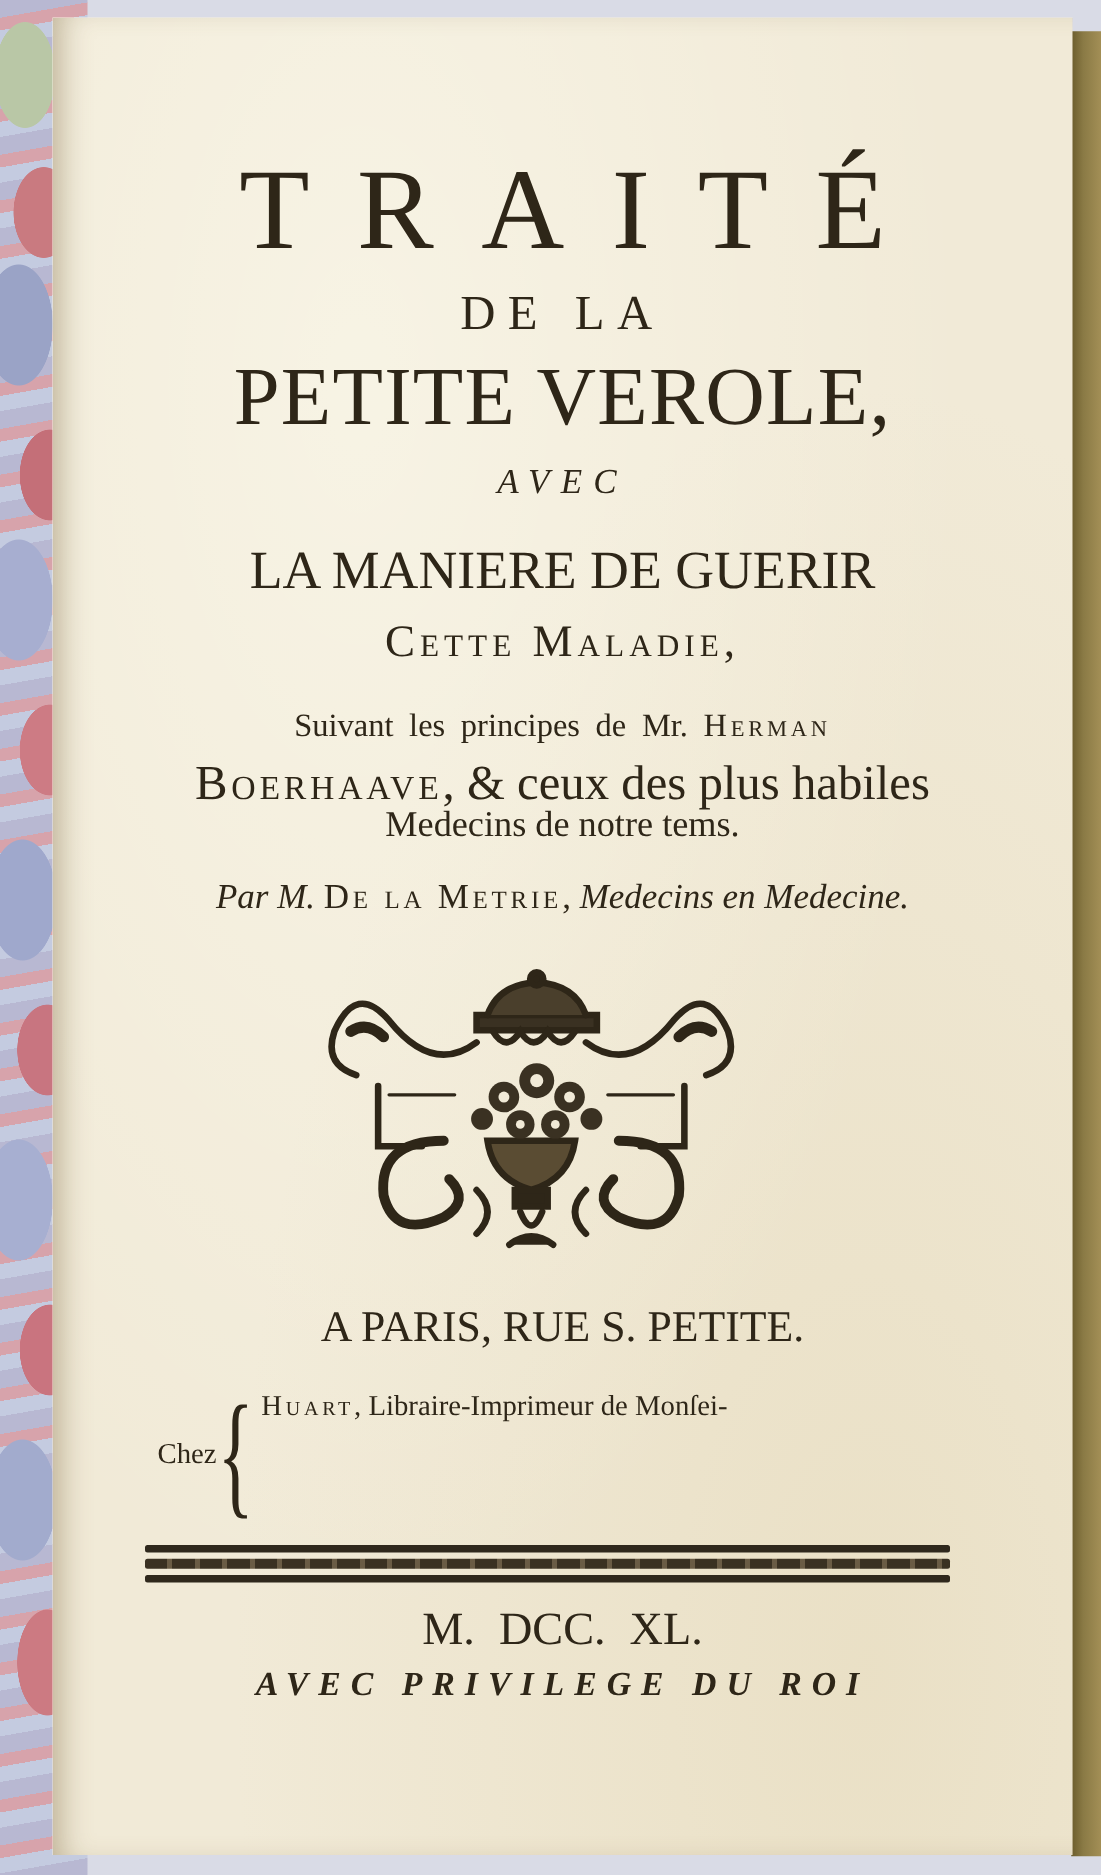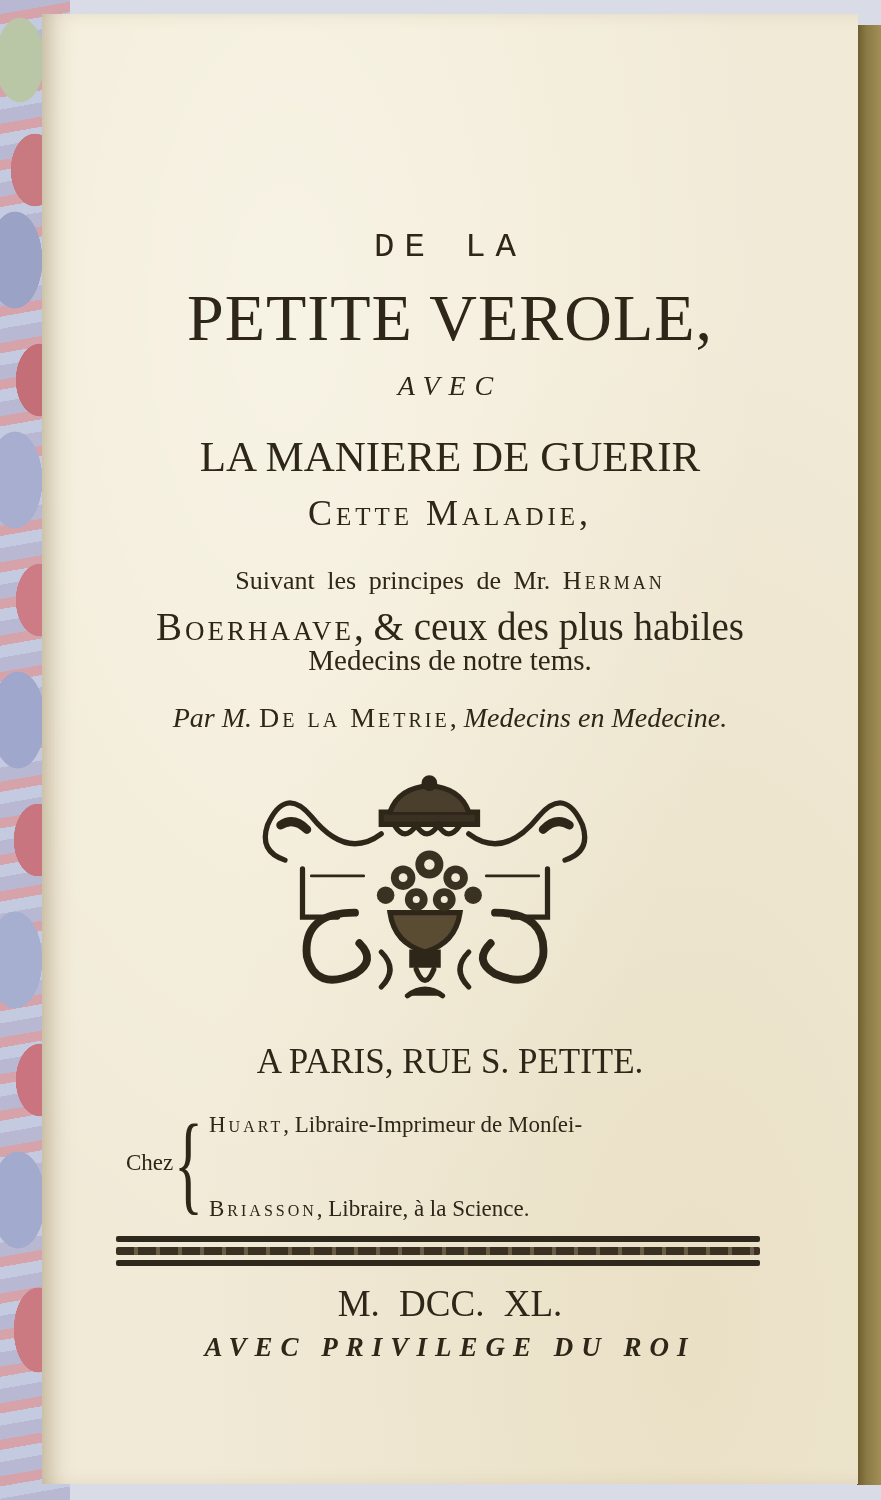--- a/index.html
+++ b/index.html
@@ -34,21 +34,21 @@
     position:absolute; left:42px; top:14px; width:816px; height:1470px;
     background:
       radial-gradient(ellipse at 30% 20%, rgba(255,255,245,.45), transparent 60%),
       radial-gradient(ellipse at 80% 90%, rgba(220,205,165,.35), transparent 55%),
       #f1ead7;
     box-shadow: inset 18px 0 25px -12px rgba(120,100,60,.45);
     color:#2e2618;
   }
   .c { position:absolute; left:0; width:100%; text-align:center; white-space:nowrap; }
   .t-traite { top:100px; font-size:92px; letter-spacing:38px; padding-left:38px; box-sizing:border-box; }
-  .t-delala { top:214px; font-size:34px; letter-spacing:10px;font-family:Liberation Mono, monospace; }
+  .t-delala { top:214px; font-size:39px; letter-spacing:10px; }
   .t-petite { top:266px; font-size:66px; letter-spacing:1px; }
   .t-avec { top:356px; font-size:28px; font-style:italic; letter-spacing:9px; }
   .t-maniere { top:418px; font-size:43px; }
   .t-cette { top:478px; font-size:36px; letter-spacing:4px; font-variant:small-caps; }
   .t-line1 { top:552px; font-size:26px; word-spacing:6px; }
   .t-line2 { top:590px; font-size:39px; }
   .t-line3 { top:630px; font-size:29px; }
   .sc { font-variant:small-caps; letter-spacing:3px; }
   .t-par { top:688px; font-size:28px; }
   .it { font-style:italic; }
@@ -66,20 +66,21 @@
   .t-date { top:1268px; font-size:37px; word-spacing:10px; }
   .t-priv { top:1318px; font-size:27px; font-style:italic; font-weight:bold; letter-spacing:8px; }
 </style>
 </head>
 <body>
 
 <div class="binding-left"></div>
 <div class="binding-right"></div>
 
 <div class="page">
+  <div class="c t-traite">TRAITÉ</div>
   <div class="c t-delala">DE LA</div>
   <div class="c t-petite">PETITE VEROLE,</div>
   <div class="c t-avec">AVEC</div>
   <div class="c t-maniere">LA MANIERE DE GUERIR</div>
   <div class="c t-cette">Cette Maladie,</div>
 
   <div class="c t-line1">
     <span>Suivant les principes de Mr. </span><span class="sc">Herman</span>
   </div>
   <div class="c t-line2">
@@ -135,21 +136,20 @@
       <circle cx="222" cy="145" r="4"></circle>
     </g>
   </svg>
 
   <div class="c t-paris">A PARIS, RUE S. PETITE.</div>
 
   <div class="imprint">
     <span class="chez">Chez</span>
     <span class="brace">{</span>
     <span class="imp1"><span class="sc">Huart</span><span>, Libraire-Imprimeur de Monſei-</span></span>
-    <span class="imp3"><span class="sc">Briasson</span><span>, Libraire, à la Science.</span></span>
   </div>
 
   <div class="rules">
     <div class="rule"></div>
     <div class="rule mid"></div>
     <div class="rule"></div>
   </div>
 
   <div class="c t-date">M. DCC. XL.</div>
   <div class="c t-priv">AVEC PRIVILEGE DU ROI</div>

